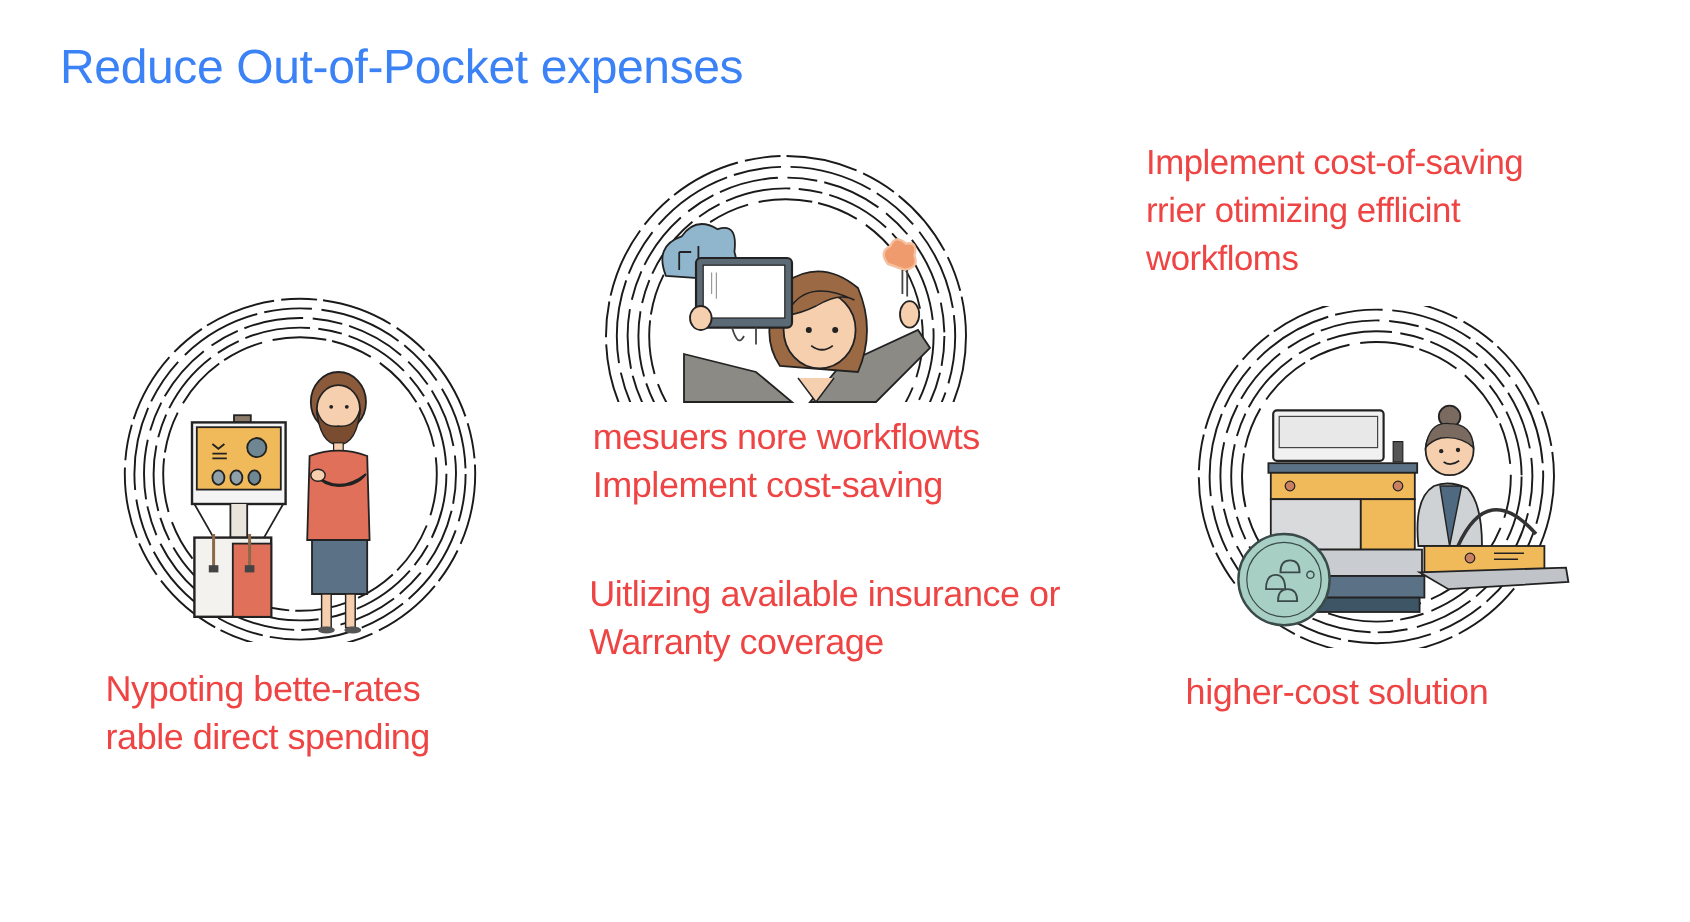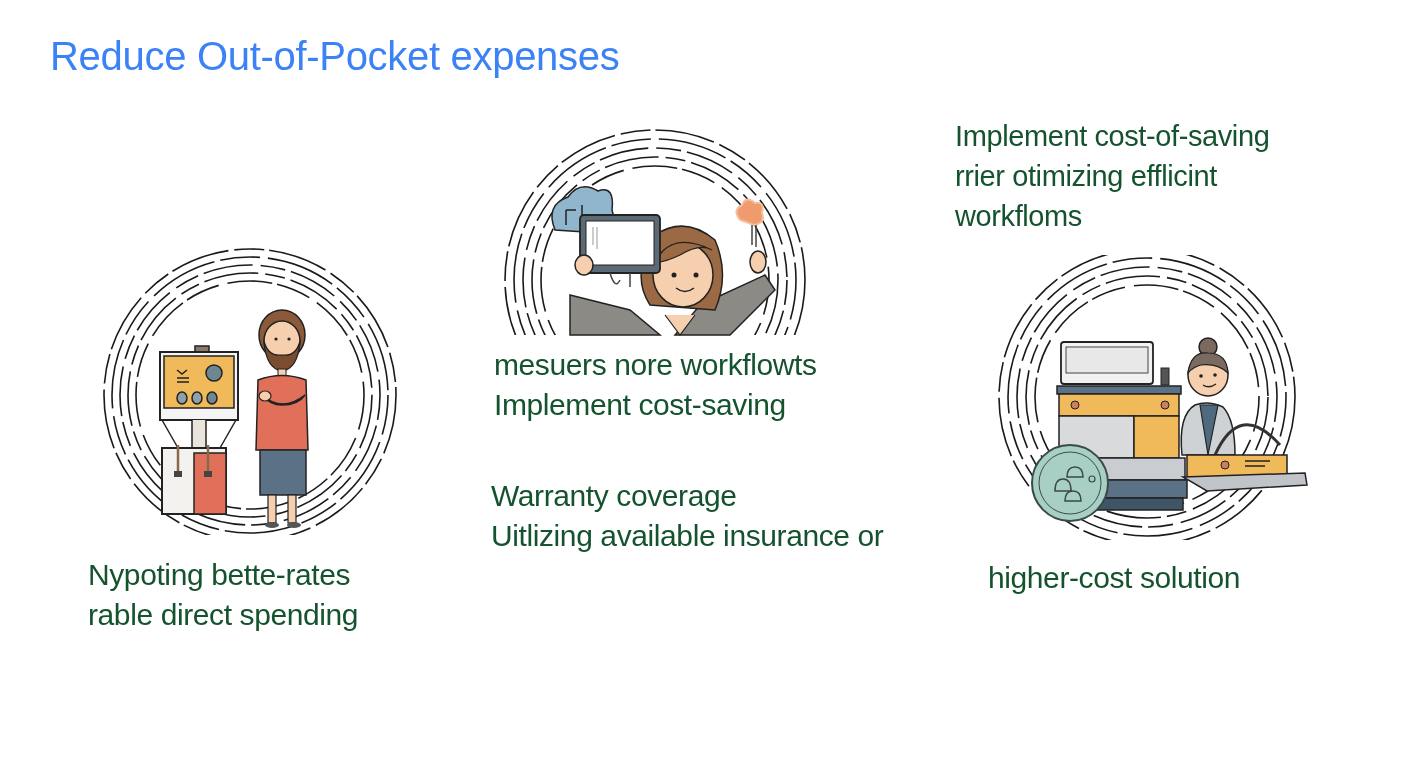--- a/index.html
+++ b/index.html
@@ -5,21 +5,21 @@
     html, body { margin: 0; padding: 0; }
     body {
       width: 1408px; height: 768px; background: #ffffff; position: relative; overflow: hidden;
       font-family: "Liberation Sans", "DejaVu Sans", sans-serif; color: #111111;
     }
     .title {
       position: absolute; left: 50px; top: 34px; font-size: 40px; font-weight: 400;
       letter-spacing: -0.3px; color: #3b82f6; margin: 0; white-space: nowrap;
     }
     .caption {
-      position: absolute; font-size: 30px; line-height: 40px; color: #14532d;
+      position: absolute; font-size: 30px; line-height: 40px; color: #ef4444;
       letter-spacing: -0.4px; white-space: nowrap; margin: 0;
     }
     .caption span { display: block; }
     .illus { position: absolute; }
     svg { display: block; }
   </style>
 </head>
 <body>
 
 <h1 class="title">Reduce Out-of-Pocket expenses</h1>
@@ -28,22 +28,22 @@
   <span>Implement cost-of-saving</span>
   <span>rrier otimizing efflicint</span>
   <span>workfloms</span>
 </div>
 
 <div class="caption" style="left:494px; top:345px;">
   <span>mesuers nore workflowts</span>
   <span>Implement cost-saving</span>
 </div>
 <div class="caption" style="left:491px; top:476px;">
+  <span>Uitlizing available insurance or</span>
   <span>Warranty coverage</span>
-  <span>Uitlizing available insurance or</span>
 </div>
 
 <div class="caption" style="left:88px; top:555px;">
   <span>Nypoting bette-rates</span>
   <span>rable direct spending</span>
 </div>
 
 <div class="caption" style="left:968px; top:558px;">
   <span style="padding-left:20px;">higher-cost solution</span>
 </div>

